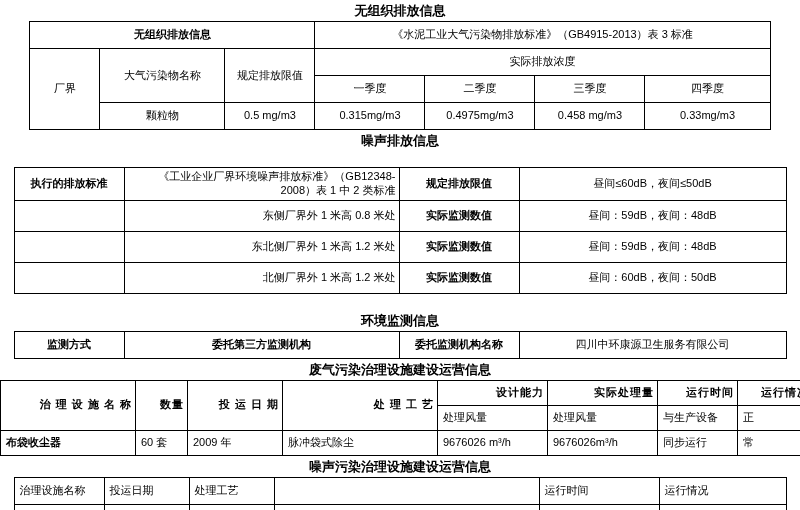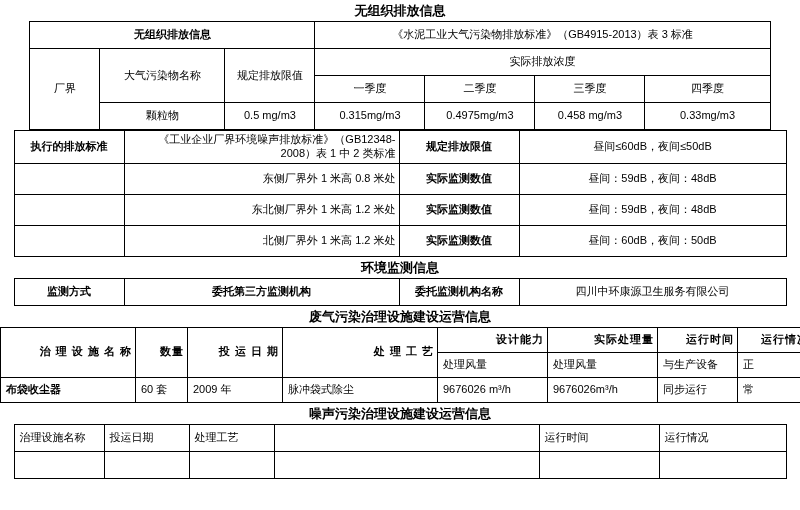--- a/index.html
+++ b/index.html
@@ -45,21 +45,21 @@
   
   .t1 {
     width: 740px;
     margin: 0 auto;
   }
   .t1 td { height: 22px; }
 
   
   .t2 {
     width: 772px;
-    margin: 0 auto;
+    margin: 16px auto;
   }
   .t2 td { height: 26px; }
 
   
   .t3 {
     width: 772px;
     margin: 0 auto;
   }
   .t3 td { height: 22px; }
 
@@ -118,20 +118,21 @@
         <td>颗粒物</td>
         <td>0.5 mg/m3</td>
         <td>0.315mg/m3</td>
         <td>0.4975mg/m3</td>
         <td>0.458 mg/m3</td>
         <td>0.33mg/m3</td>
       </tr>
     </tbody>
   </table>
 
+  <div class="section-title">噪声排放信息</div>
 
   <table class="t2">
     <colgroup>
       <col style="width:110px">
       <col style="width:275px">
       <col style="width:120px">
       <col style="width:267px">
     </colgroup>
     <tbody>
       <tr>

